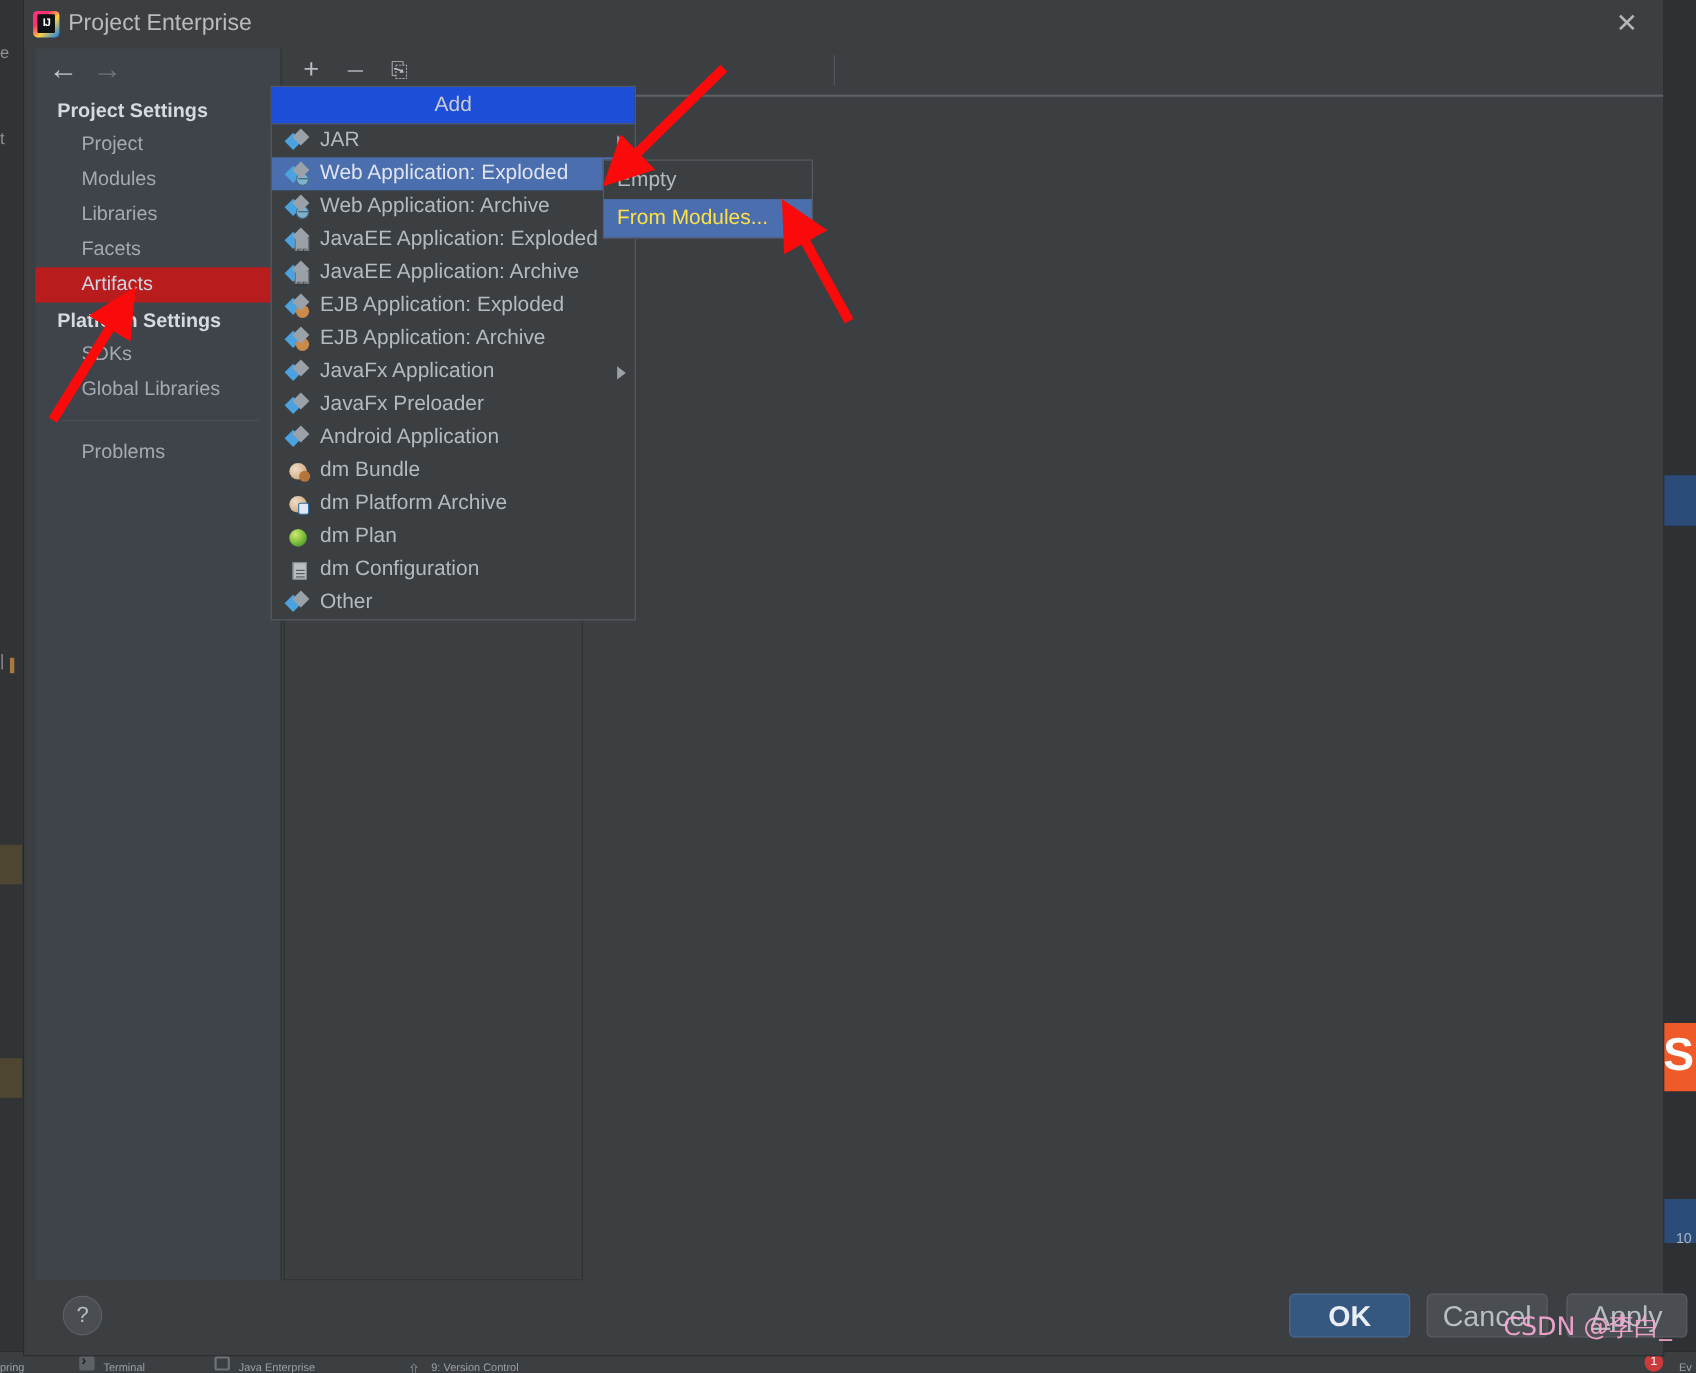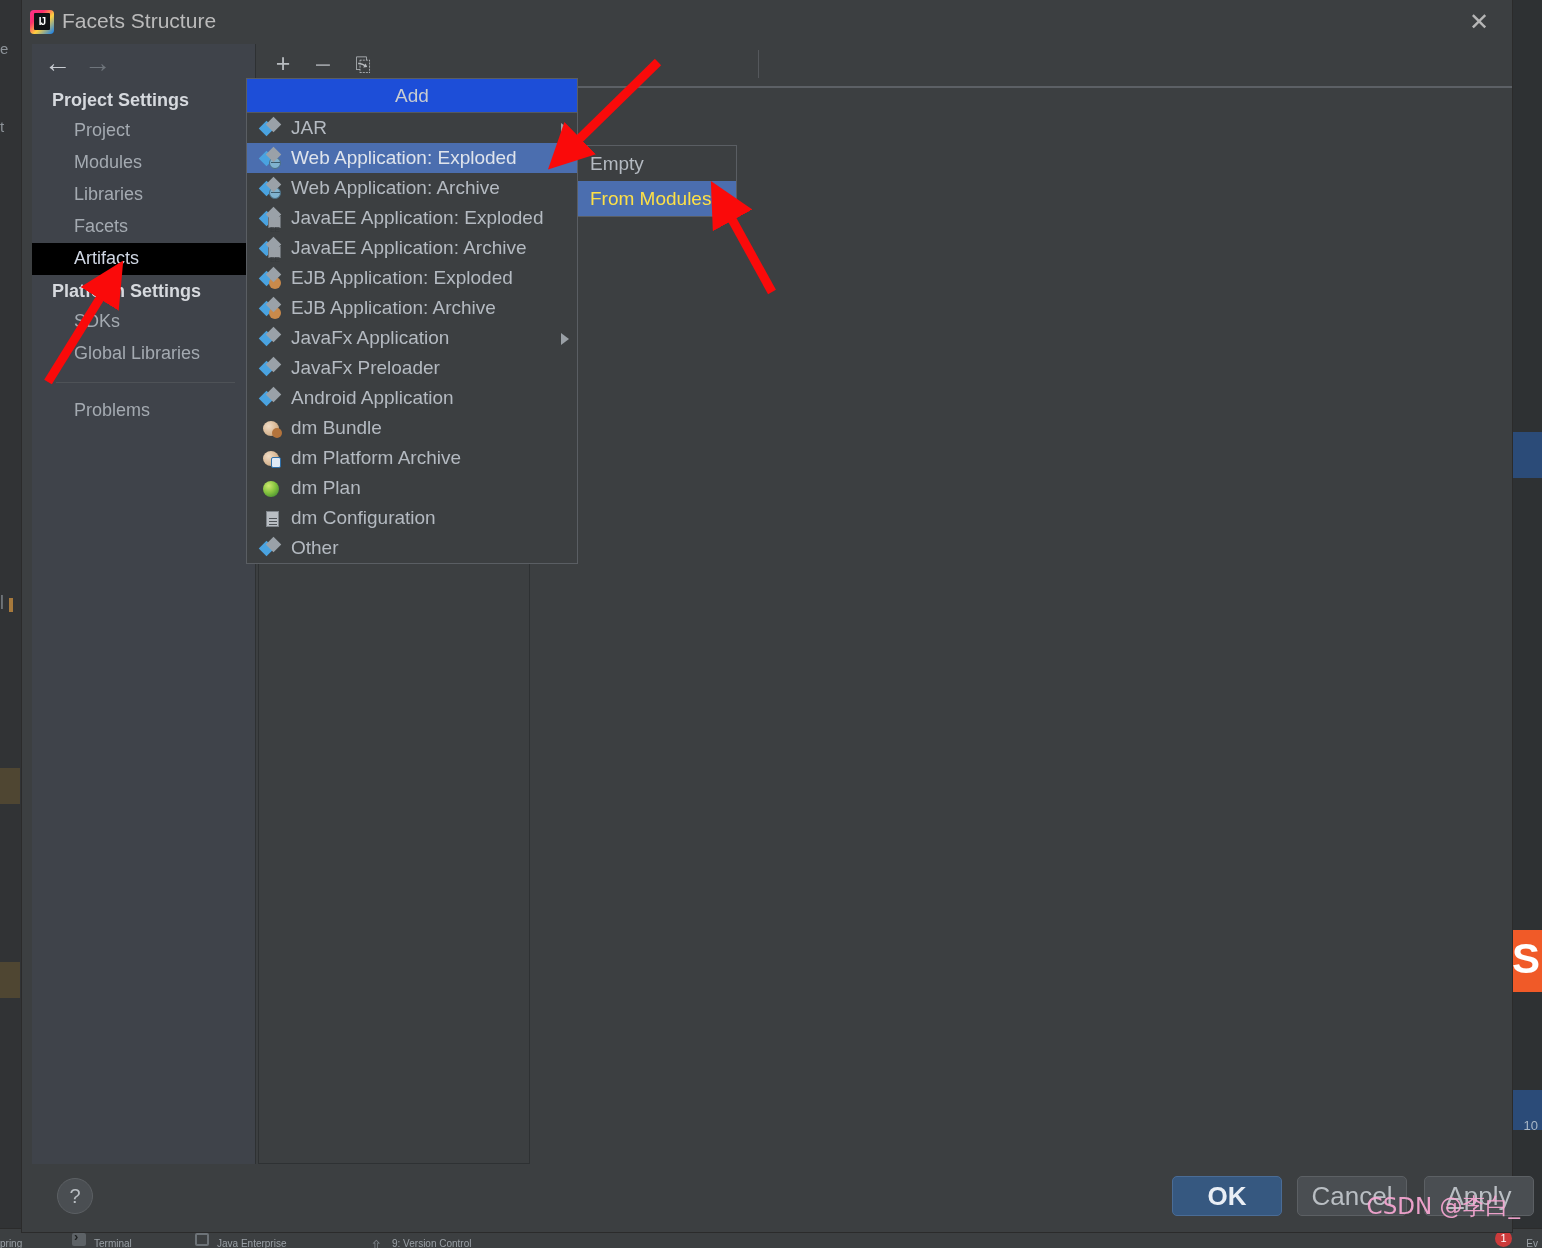--- a/index.html
+++ b/index.html
@@ -65,21 +65,21 @@
   .navpane {
     position:absolute; left:10px; top:44px; width:224px; height:1120px;
     background:#3f434a; border-right:1px solid #2e3133;
   }
   .nav-toolbar { height:40px; position:relative; }
   .nav-back, .nav-fwd { position:absolute; top:4px; font-size:27px; line-height:30px; }
   .nav-back { left:12px; color:#c7cbd1; }
   .nav-fwd { left:52px; color:#6f757c; }
   .nav-group { color:#d6d9de; font-size:18px; font-weight:bold; padding:6px 0 4px 20px; }
   .nav-item { color:#a4aab1; font-size:18px; padding:5px 0 6px 42px; }
-  .nav-item.sel { background:#000000; color:#cfd6e3; }
+  .nav-item.sel { background:#b91c1c; color:#cfd6e3; }
   .nav-sep { height:1px; background:#4e5257; margin:12px 20px 12px 24px; }
 
   
   .ct-toolbar { position:absolute; left:236px; top:44px; width:1254px; height:40px; }
   .ct-div { position:absolute; left:500px; top:6px; width:1px; height:28px; background:#55585c; }
   .tb-btn { position:absolute; top:6px; width:30px; height:28px; color:#b8bcc0; font-size:25px; text-align:center; line-height:26px; }
   .tb-plus { left:10px; }
   .tb-minus { left:50px; color:#9a9ea2; }
   .tb-copy { left:90px; font-size:19px; line-height:30px; }
 
@@ -132,21 +132,21 @@
   .ico-brain-b { position:absolute; left:11px; top:9px; width:10px; height:10px; border-radius:50%; background:#b4743c; }
   .ico-brain-b2 { position:absolute; left:10px; top:8px; width:10px; height:11px; background:#dfe9f5; border:1px solid #2f6fa8; border-radius:2px;}
   .ico-plan { position:absolute; left:2px; top:2px; width:16px; height:16px; border-radius:50%;
               background:radial-gradient(circle at 35% 30%, #cde86f 0%, #86c43f 45%, #2f7a2c 100%); }
   .ico-doc { position:absolute; left:5px; top:2px; width:13px; height:16px; background:#b9bec3; border:1px solid #80868c; }
   .ico-doc::after { content:""; position:absolute; left:2px; top:6px; width:8px; height:1px;
                     box-shadow:0 3px 0 #4d5256, 0 6px 0 #4d5256; background:#4d5256; }
 
   
   .submenu {
-    position:absolute; left:577px; top:145px; width:160px;
+    position:absolute; left:548px; top:145px; width:191px;
     background:#3c3f41; border:1px solid #5a5e63; z-index:50;
   }
   .smi { height:35px; line-height:35px; color:#b4bac1; font-size:19px; padding-left:12px; white-space:nowrap; }
   .smi.sel { background:#4b6eaf; color:#fde047; }
 
   
   .btnbar { position:absolute; left:10px; bottom:0; width:1480px; height:68px; background:#3c3f41; }
   .help-btn {
     position:absolute; left:25px; top:14px; width:36px; height:36px; border-radius:50%;
     background:#4a4e52; border:1px solid #5c6064; color:#b9bec3;
@@ -201,21 +201,21 @@
       <div class="sb-item" style="left:392px;">9: Version Control</div>
       <div style="position:absolute;right:30px;bottom:1px;width:17px;height:17px;border-radius:50%;background:#cc3b3b;color:#fff;font-size:11px;text-align:center;line-height:17px;">1</div>
       <div class="sb-item" style="right:4px;">Ev</div>
     </div>
   </div>
 
   <div class="dialog">
 
     <div class="titlebar">
       <div class="ij-logo"></div>
-      <div class="dlg-title">Facets Structure</div>
+      <div class="dlg-title">Project Enterprise</div>
       <div class="dlg-close">✕</div>
     </div>
 
     <div class="navpane">
       <div class="nav-toolbar">
         <div class="nav-back">←</div>
         <div class="nav-fwd">→</div>
       </div>
 
       <div class="nav-group">Project Settings</div>

